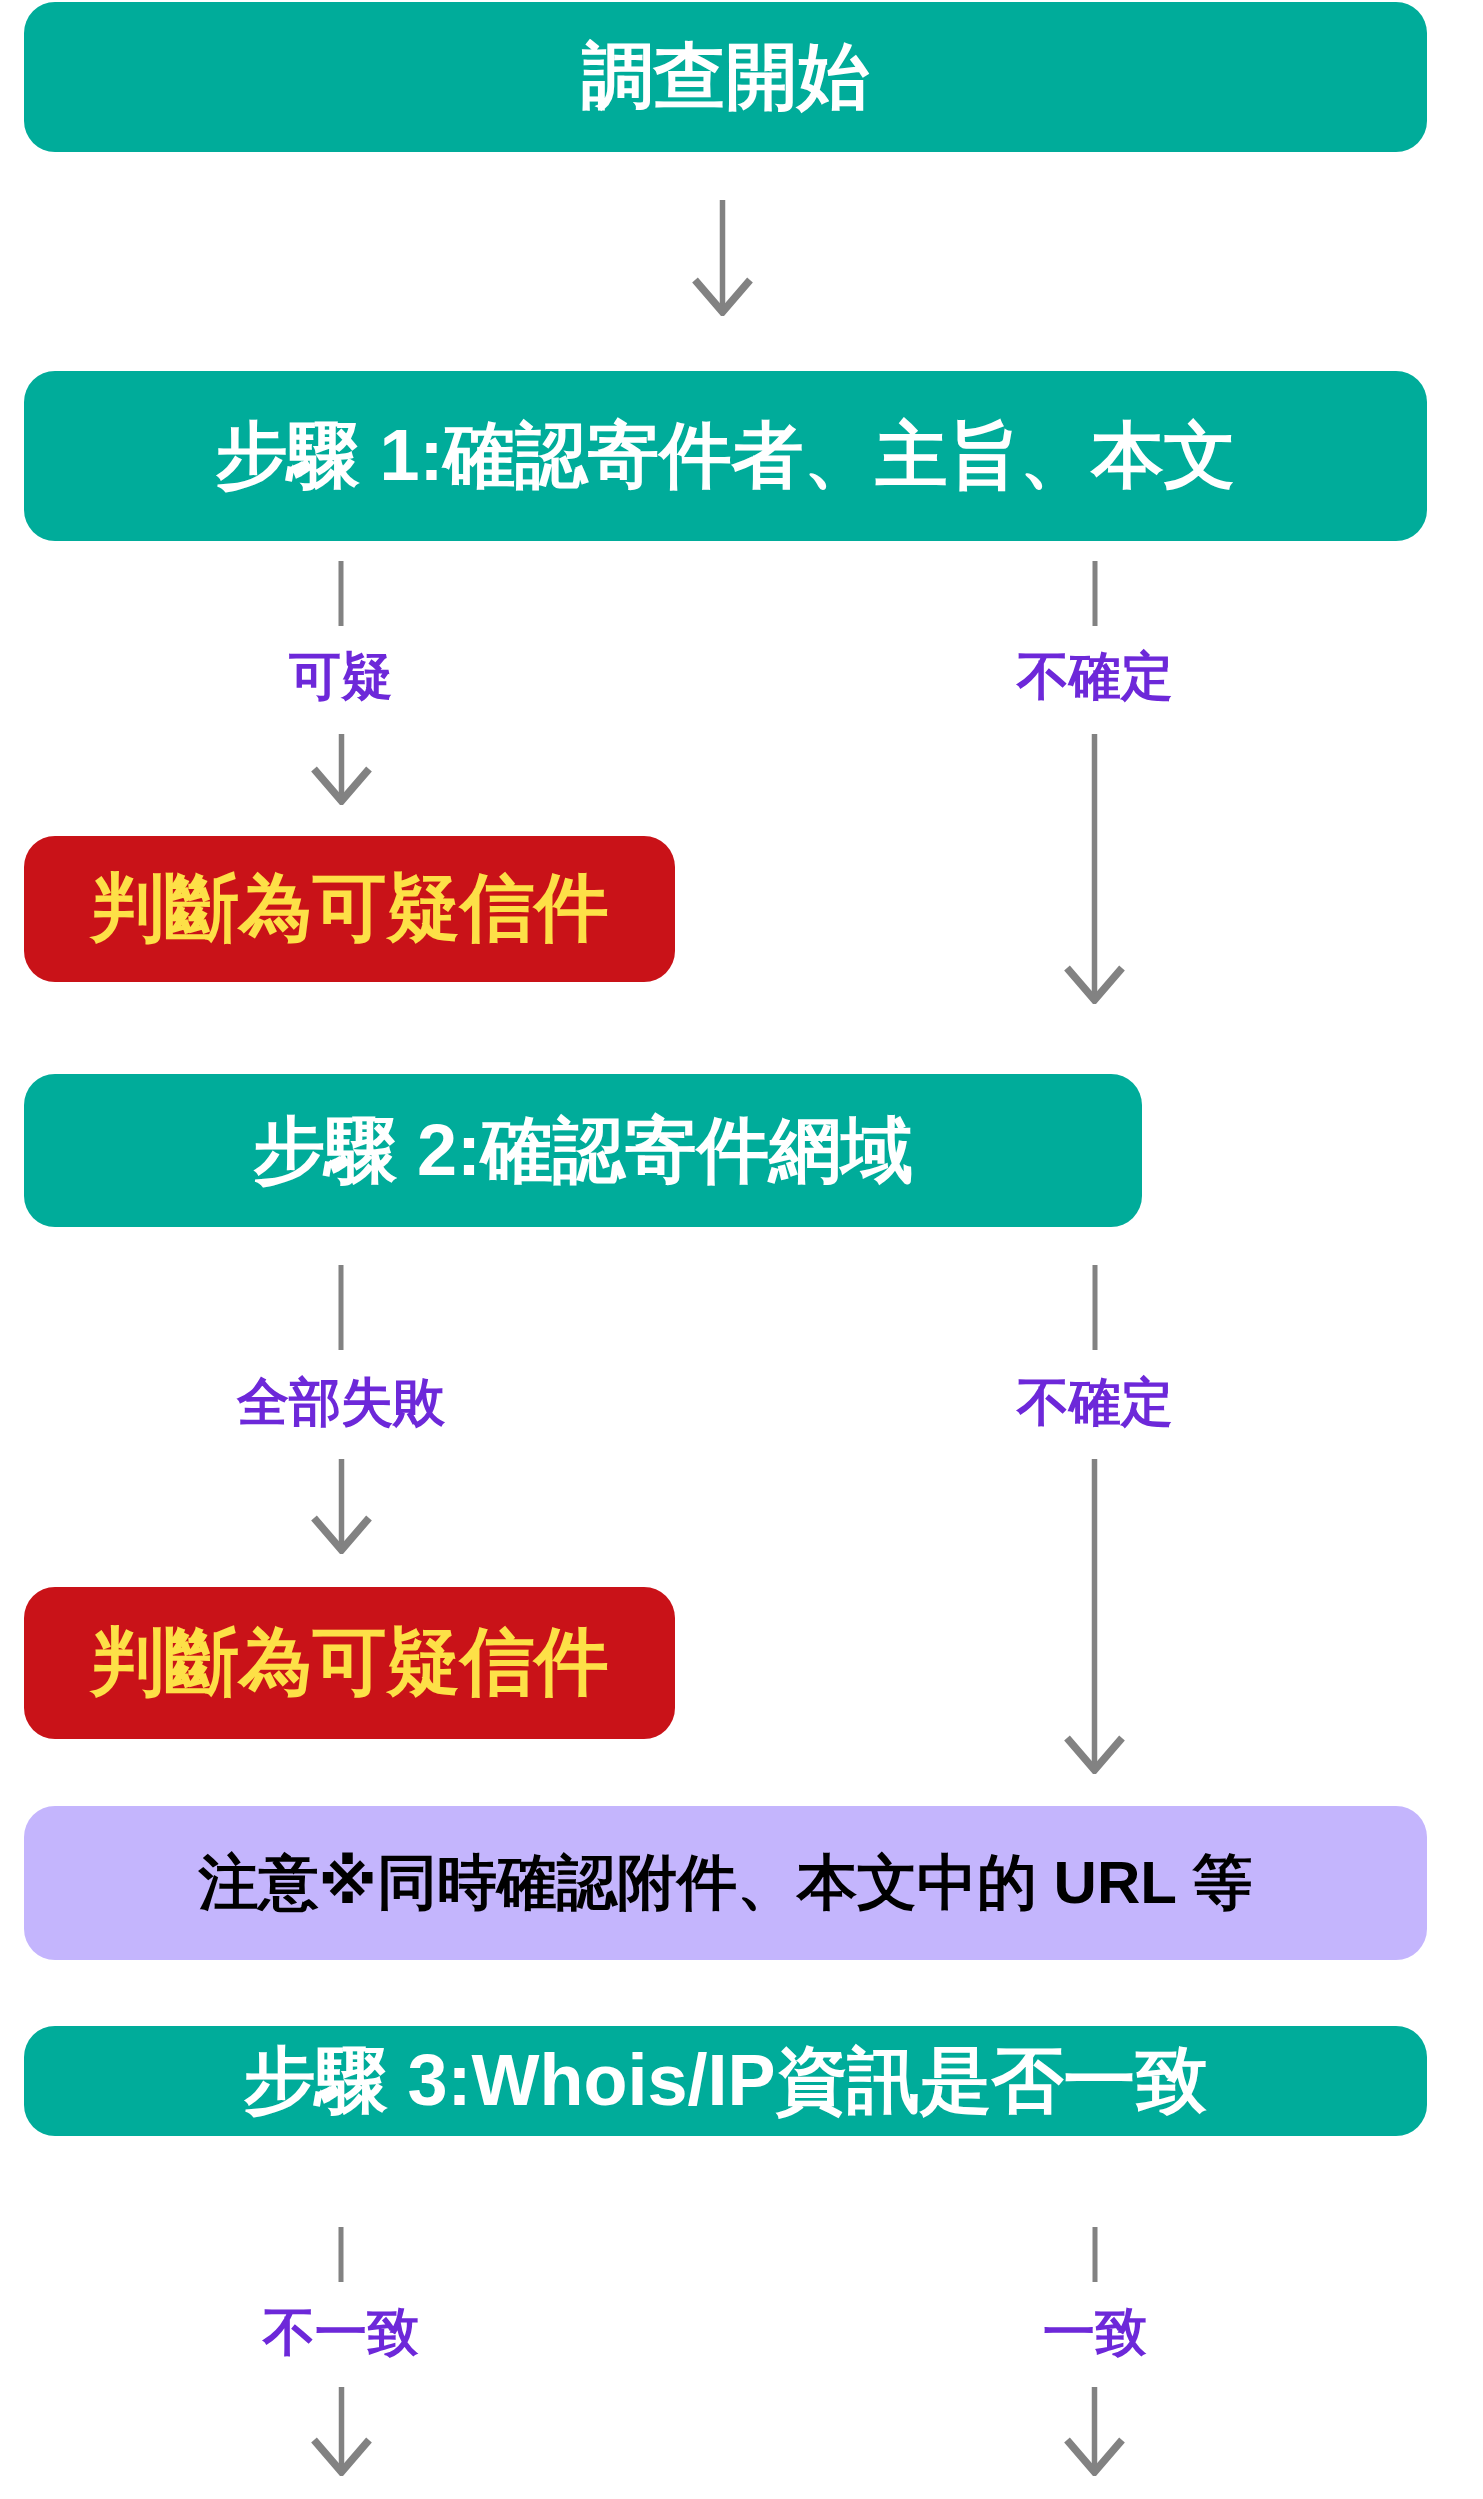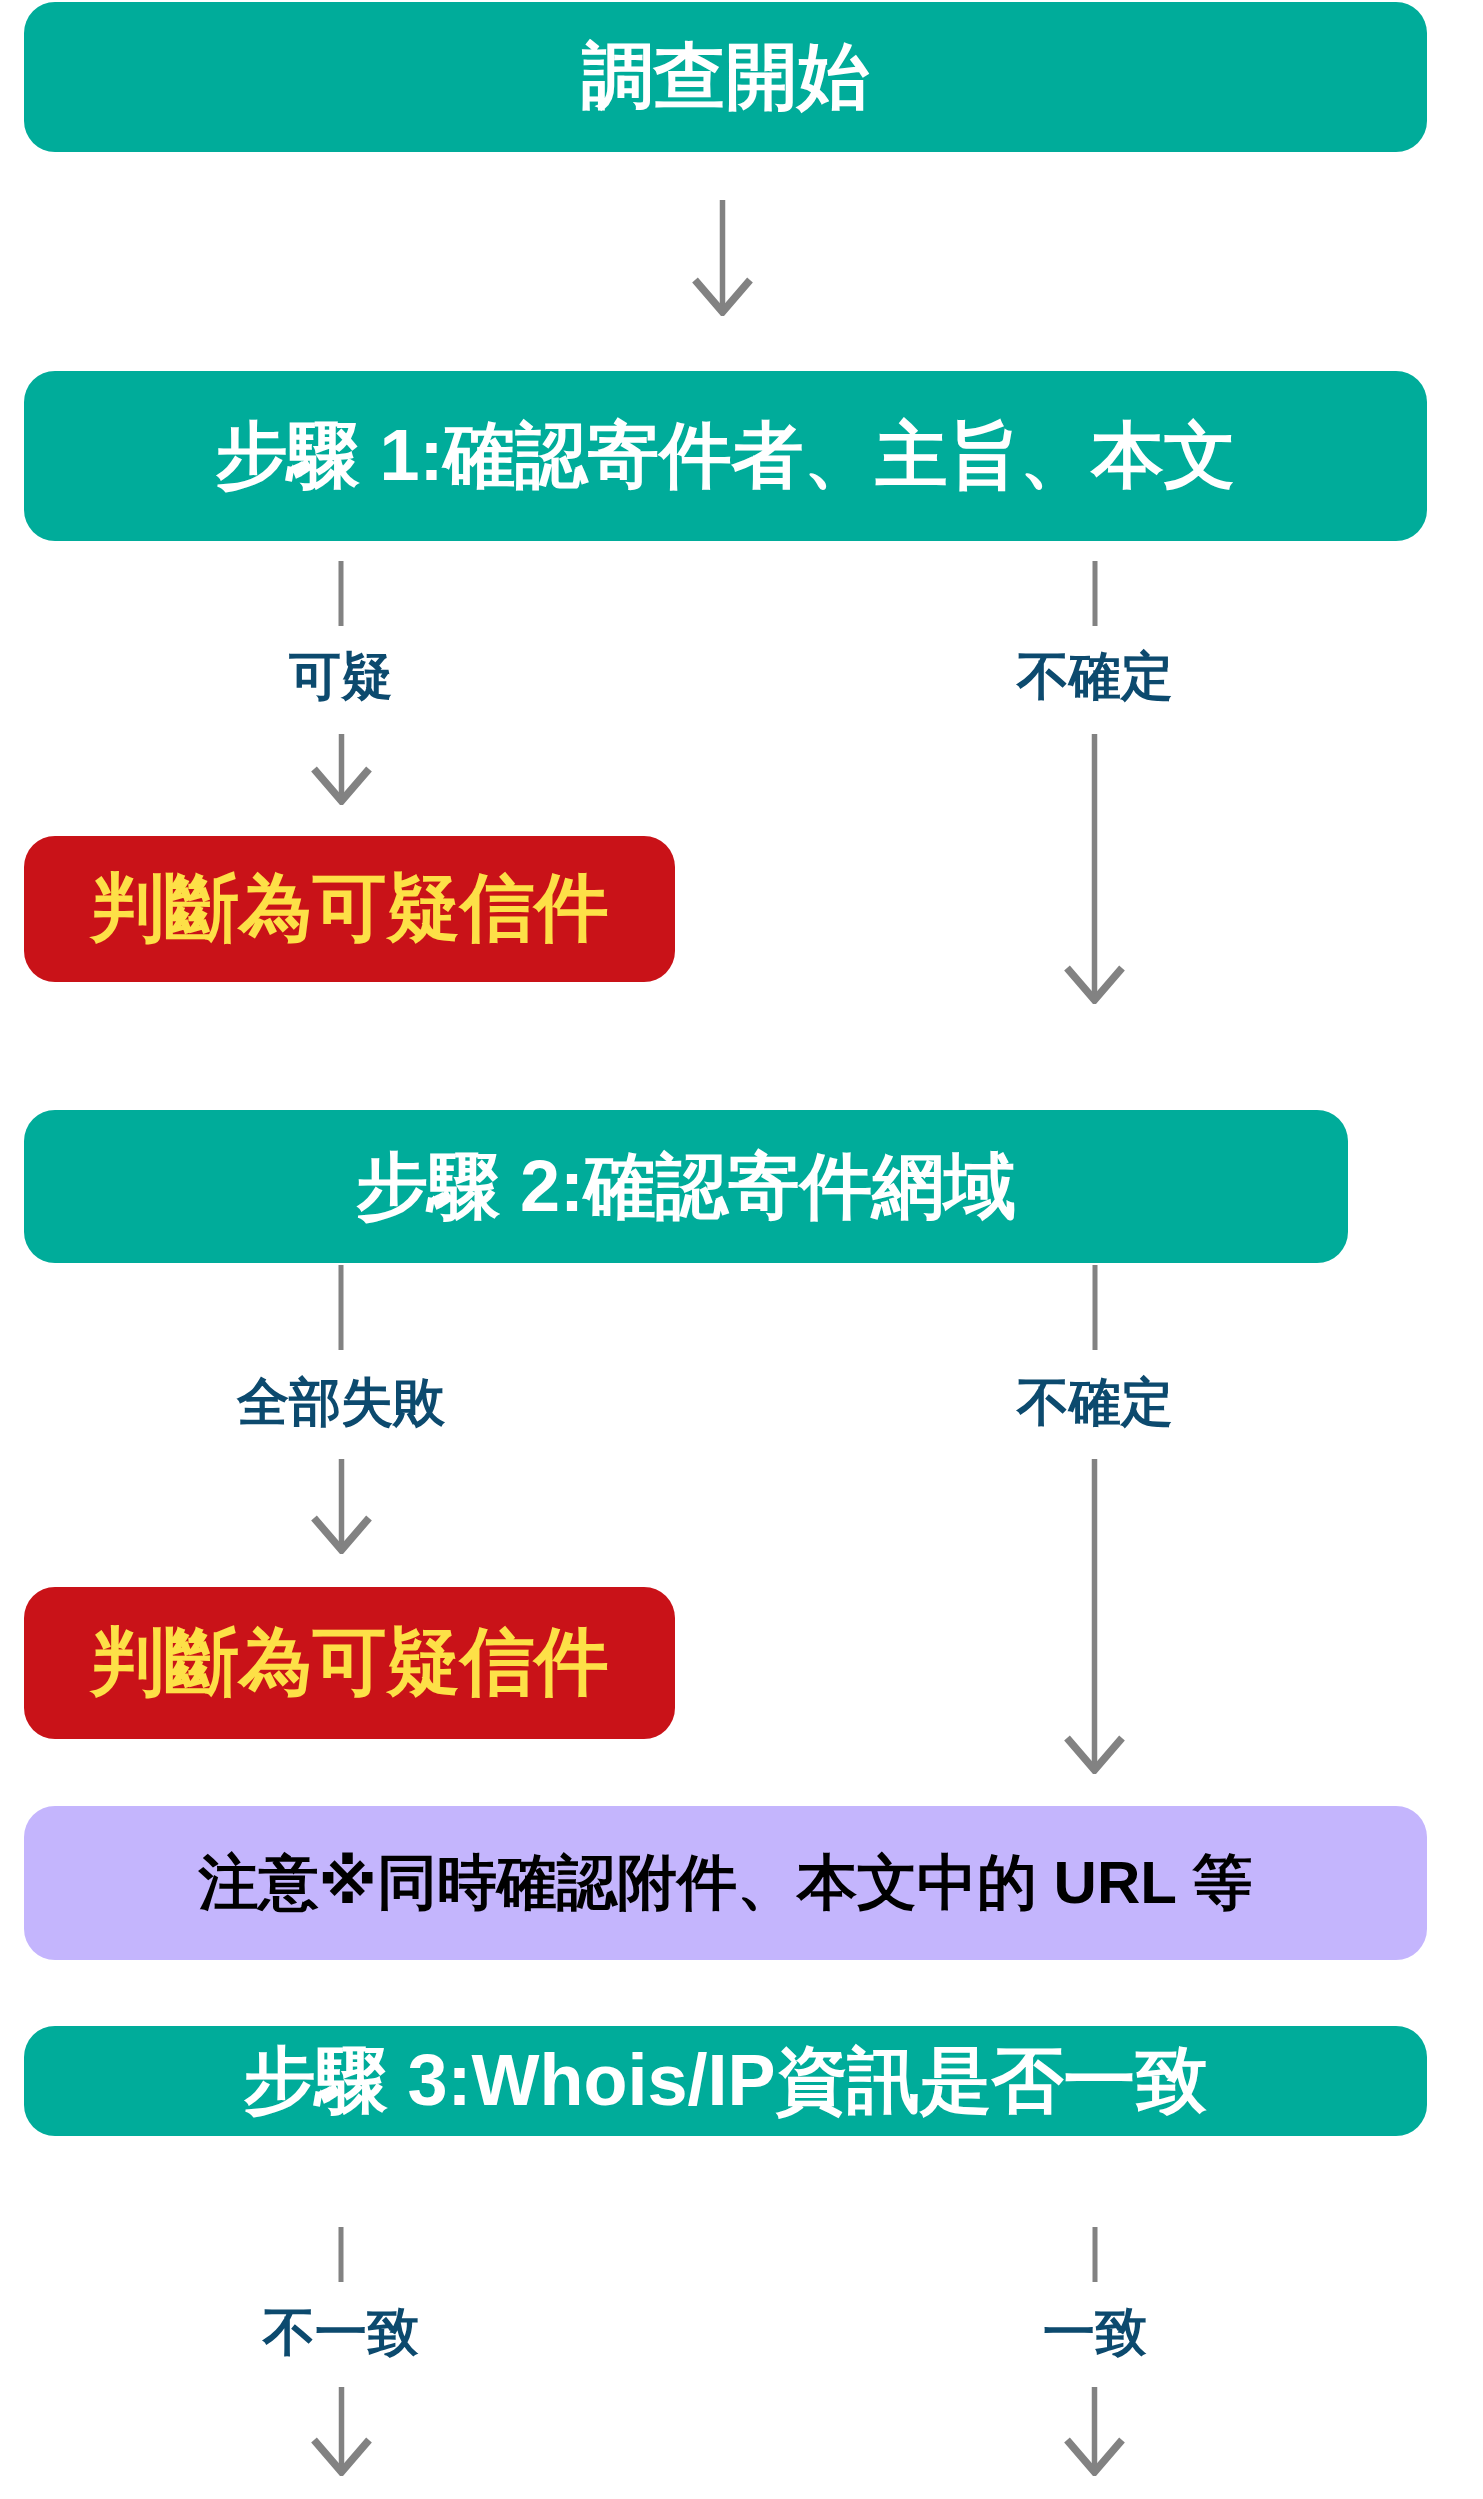--- a/index.html
+++ b/index.html
@@ -27,21 +27,21 @@
     background: #828282;
     transform: translateX(-50%);
   }
   .arrow {
     position: absolute;
     display: block;
   }
   .branch-label {
     position: absolute;
     transform: translateX(-50%);
-    color: #0c4a6e;
+    color: #6d28d9;
     font-weight: bold;
     font-size: 52px;
     line-height: 1;
     white-space: nowrap;
   }
 </style>
 </head>
 <body>
 
 <div class="box teal" style="left:24px; top:2px; width:1403px; height:150px;">
@@ -67,21 +67,21 @@
 </svg>
 <svg class="arrow" style="left:1062px; top:734px;" width="65" height="270" viewBox="0 0 130 540">
   <path d="M65 0 V528" stroke="#828282" stroke-width="11" fill="none"></path>
   <path d="M10 468 L65 532 L120 468" stroke="#828282" stroke-width="15" fill="none"></path>
 </svg>
 
 <div class="box red" style="left:24px; top:836px; width:651px; height:146px;">
   <span>判斷為可疑信件</span>
 </div>
 
-<div class="box teal" style="left:24px; top:1110px; width:1324px; height:153px;">
+<div class="box teal" style="left:24px; top:1074px; width:1118px; height:153px;">
   <span>步驟 2:確認寄件網域</span>
 </div>
 
 <div class="vline" style="left:341px; top:1265px; height:85px;"></div>
 <div class="vline" style="left:1095px; top:1265px; height:85px;"></div>
 <div class="branch-label" style="left:341px; top:1376px;">全部失敗</div>
 <div class="branch-label" style="left:1095px; top:1376px;">不確定</div>
 <svg class="arrow" style="left:309px; top:1459px;" width="65" height="95" viewBox="0 0 130 190">
   <path d="M65 0 V178" stroke="#828282" stroke-width="11" fill="none"></path>
   <path d="M10 118 L65 182 L120 118" stroke="#828282" stroke-width="15" fill="none"></path>

